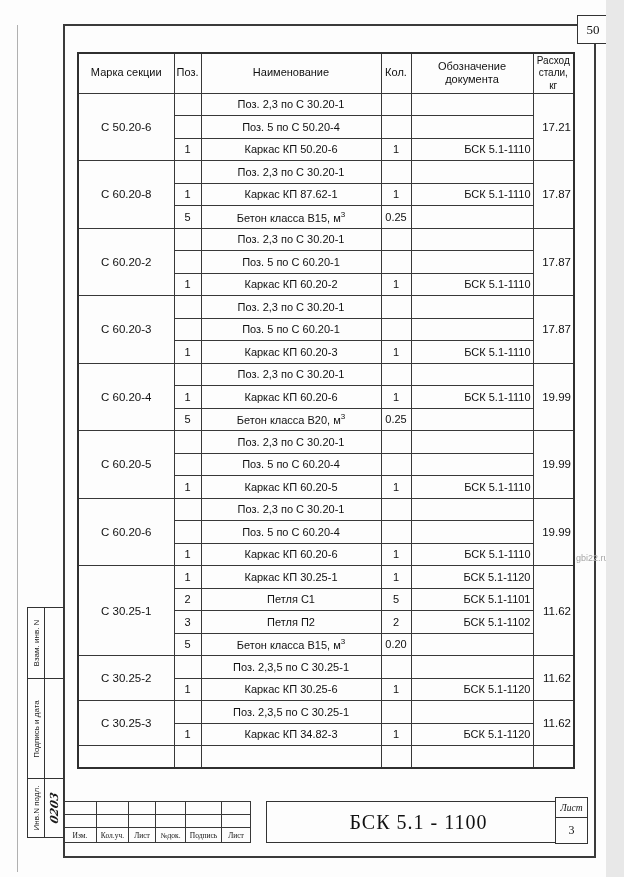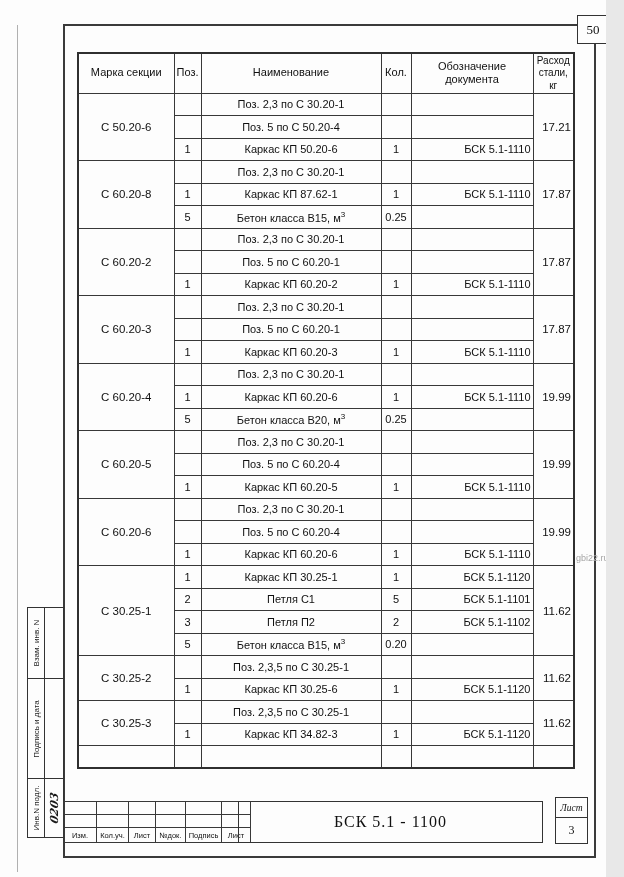--- a/index.html
+++ b/index.html
@@ -42,24 +42,24 @@
   td.cp{text-align:center;}
   td.cn{text-align:center;padding-left:6px;}
   td.cq{text-align:center;padding:0;}
   td.cd{text-align:right;}
   td.cs{text-align:right;font-size:11.5px;margin-left:12px;}
   td.cn sup{font-size:8px;}
   
   table.stamp-grid{position:absolute;left:63px;top:801px;width:187px;height:42px;border-collapse:collapse;
                    table-layout:fixed;border:1.5px solid #333;font-size:7.5px;}
   table.stamp-grid td{border:1px solid #383838;padding:0;text-align:center;vertical-align:middle;
-                   font-family:Liberation Sans, sans-serif;color:#111;}
-  .stamp-main{position:absolute;left:238px;top:801px;width:305px;height:42px;box-sizing:border-box;
+                   font-family:Liberation Serif, serif;color:#111;}
+  .stamp-main{position:absolute;left:266px;top:801px;width:305px;height:42px;box-sizing:border-box;
               border:1.5px solid #333;display:flex;align-items:center;justify-content:center;
-              font-family:"Liberation Serif",serif;font-size:16px;letter-spacing:1px;}
+              font-family:"Liberation Serif",serif;font-size:20px;letter-spacing:1px;}
   .sheet-box{position:absolute;left:555px;top:797px;width:33px;height:47px;box-sizing:border-box;
              border:1.5px solid #333;background:#fdfdfd;z-index:2;display:flex;flex-direction:column;}
   .sheet-box .sb-lbl{height:19px;border-bottom:1px solid #333;display:flex;align-items:center;justify-content:center;
              font-family:"Liberation Serif",serif;font-style:italic;font-size:9.5px;}
   .sheet-box .sb-num{flex:1;display:flex;align-items:center;justify-content:center;
              font-family:"Liberation Serif",serif;font-size:12px;}
 </style>
 </head>
 <body>
 

